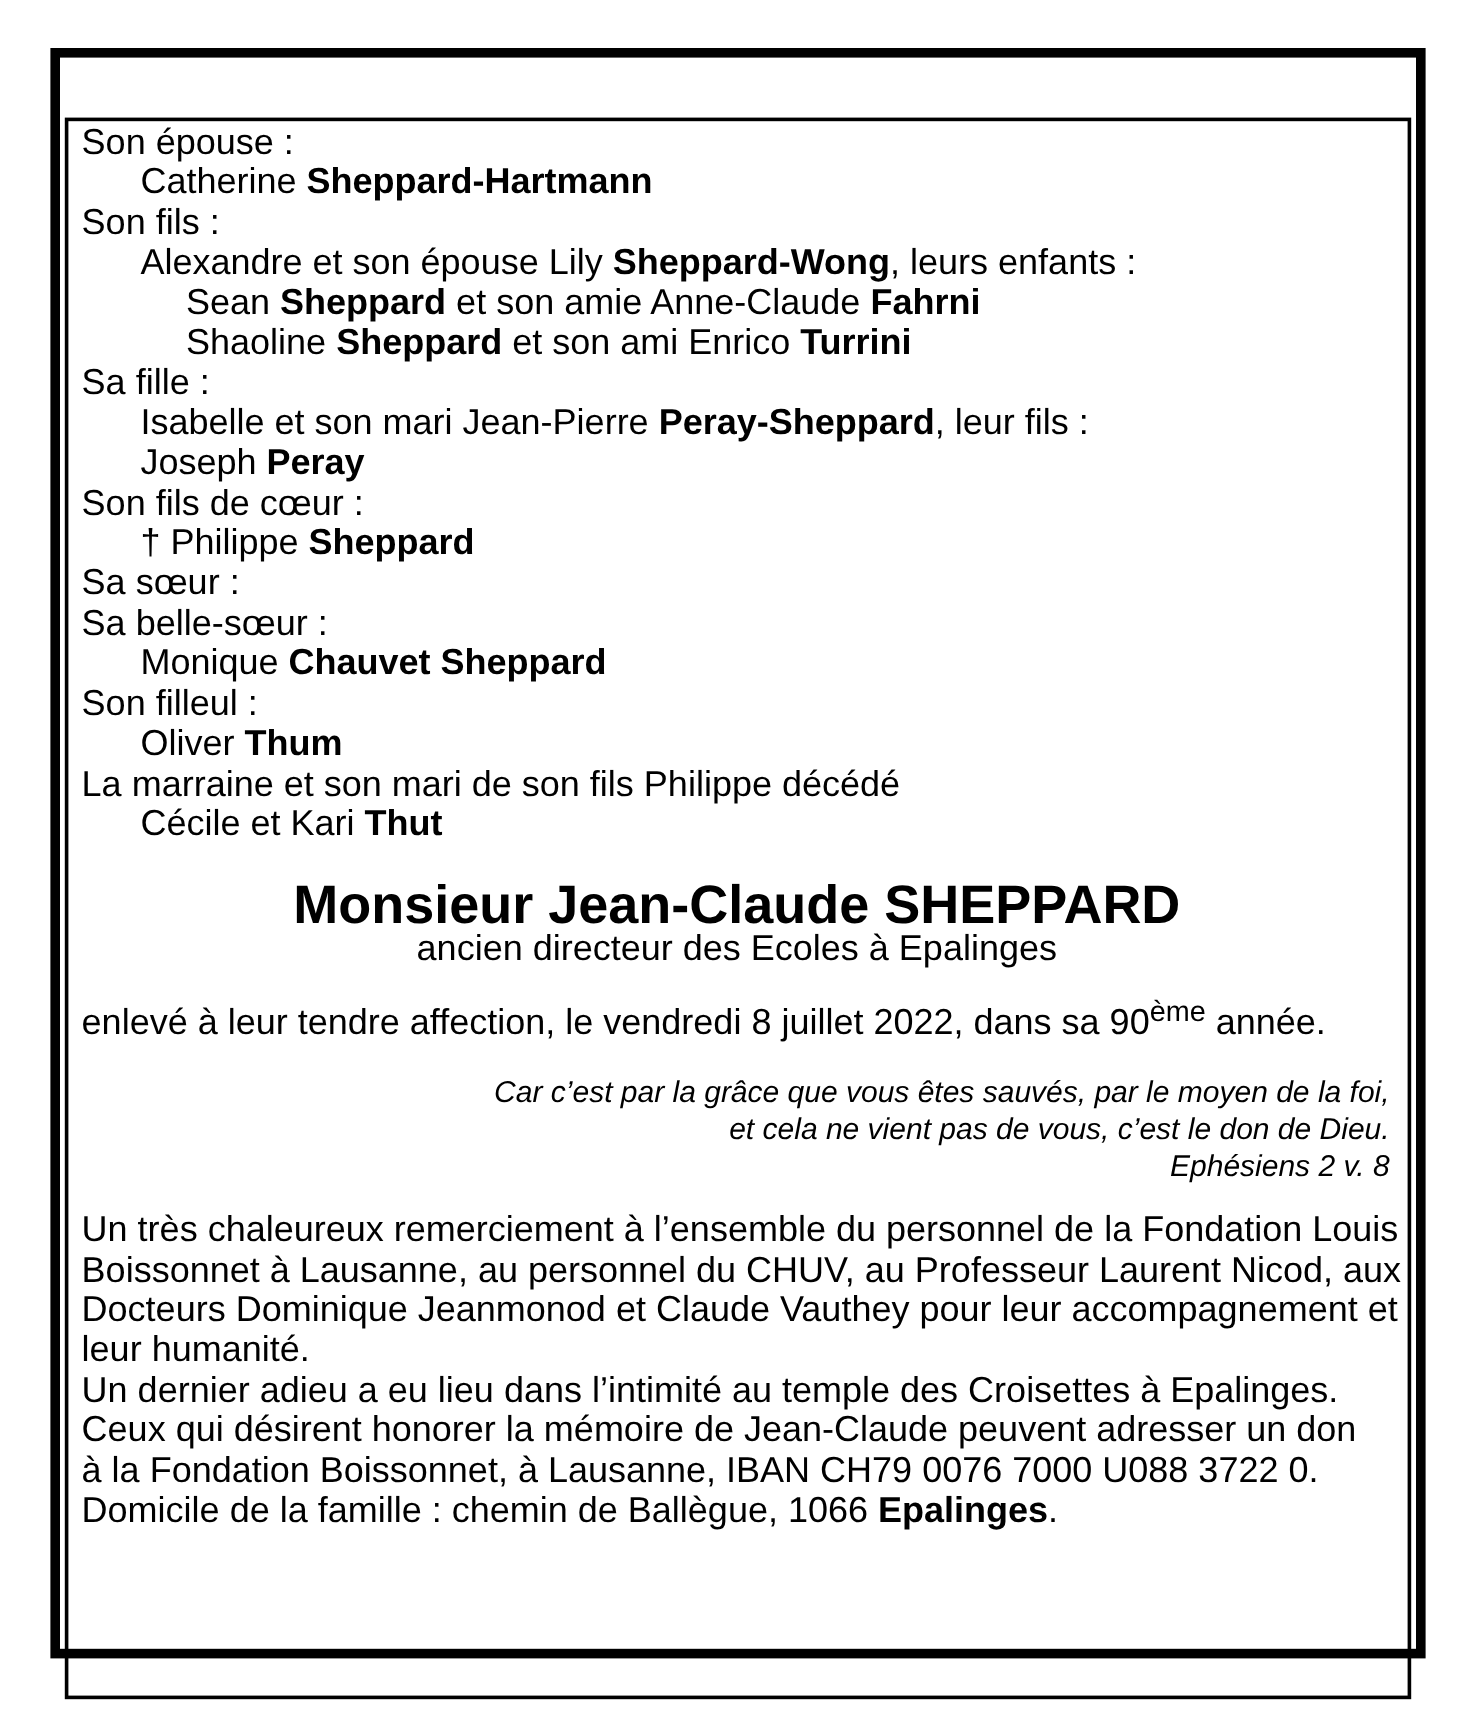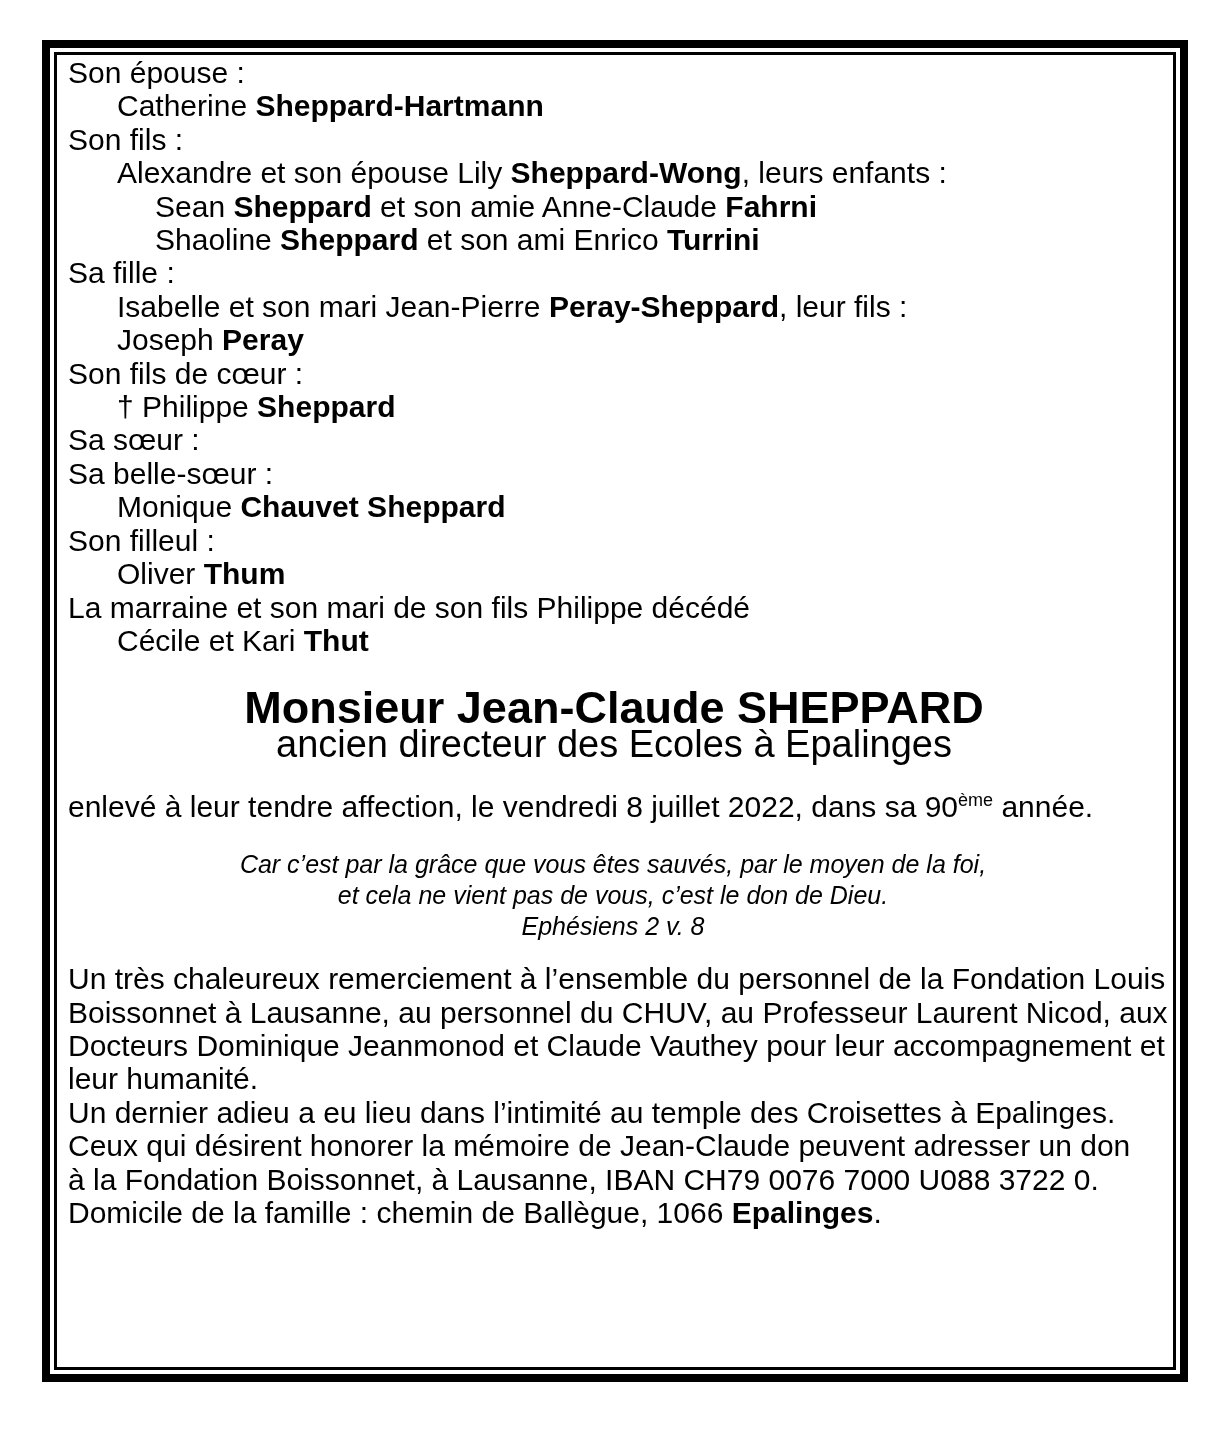--- a/index.html
+++ b/index.html
@@ -20,20 +20,21 @@
     box-sizing: border-box;
     border: 8px solid #000000;
     padding: 4px;
     background: #ffffff;
   }
   .frame-inner {
     box-sizing: border-box;
     width: 100%;
     height: 100%;
     border: 3px solid #000000;
+    margin-top: 46px;
   }
   .content {
     box-sizing: border-box;
     width: 100%;
     height: 100%;
     padding: 1px 13px 0 11px;
     font-size: 30px;
     line-height: 33.4px;
     overflow: hidden;
   }
@@ -42,30 +43,30 @@
   .ind2 { padding-left: 87px; }
   .b { font-weight: bold; }
   .intro { margin-top: 31px; }
   .title-block { margin-top: 30px; text-align: center; }
   .main-title {
     font-size: 45px;
     font-weight: bold;
     line-height: 41px;
     white-space: nowrap;
   }
-  .subtitle { font-size: 38px; line-height: 33.4px; white-space: nowrap; }
+  .subtitle { font-size: 30px; line-height: 33.4px; white-space: nowrap; }
   .dateline { margin-top: 28px; white-space: nowrap; }
   .dateline sup {
-    font-size: 18px;
+    font-size: 24px;
     vertical-align: super;
     line-height: 0;
   }
   .quote {
     margin-top: 26px;
-    text-align: center;
+    text-align: right;
     font-style: italic;
     font-size: 25px;
     line-height: 31px;
     padding-right: 2px;
   }
   .quote .line { white-space: nowrap; }
   .closing { margin-top: 20px; }
 </style>
 </head>
 <body>

